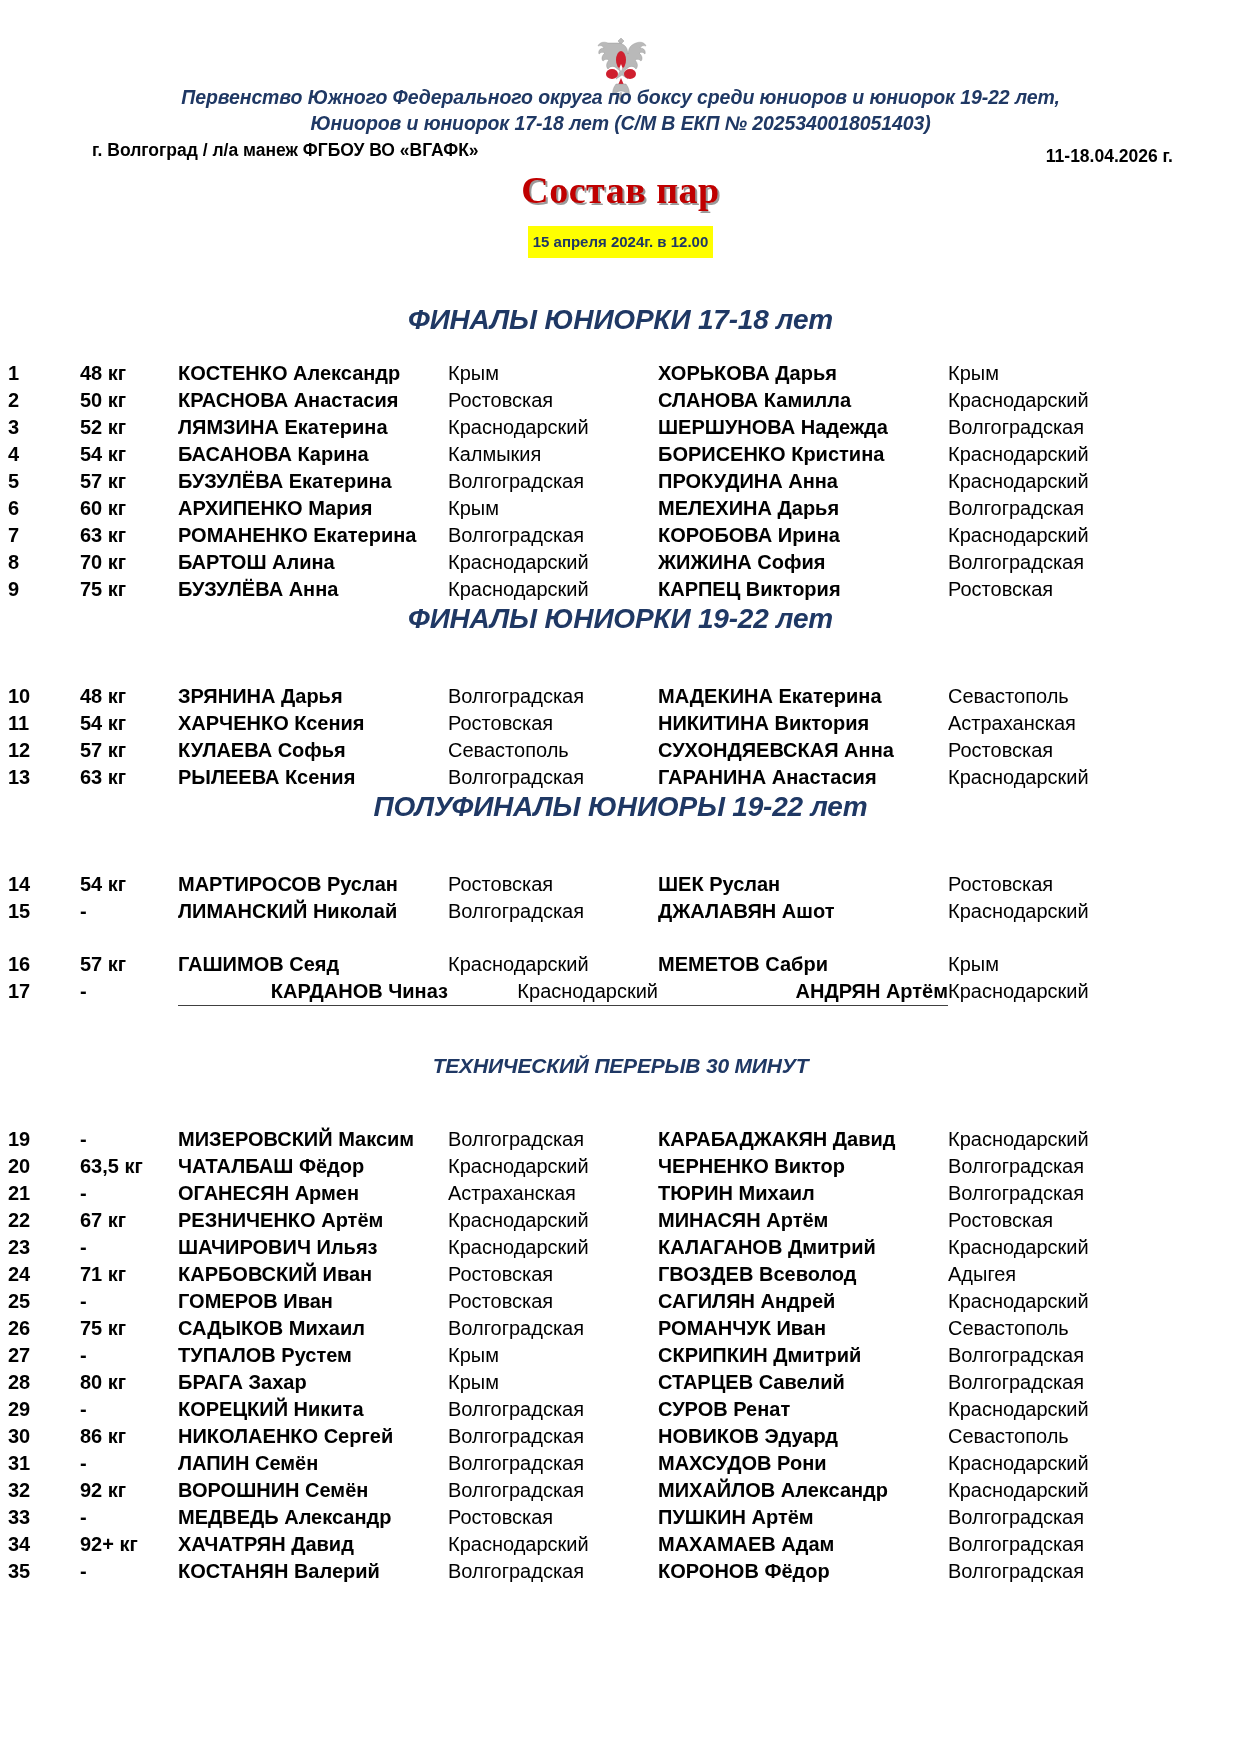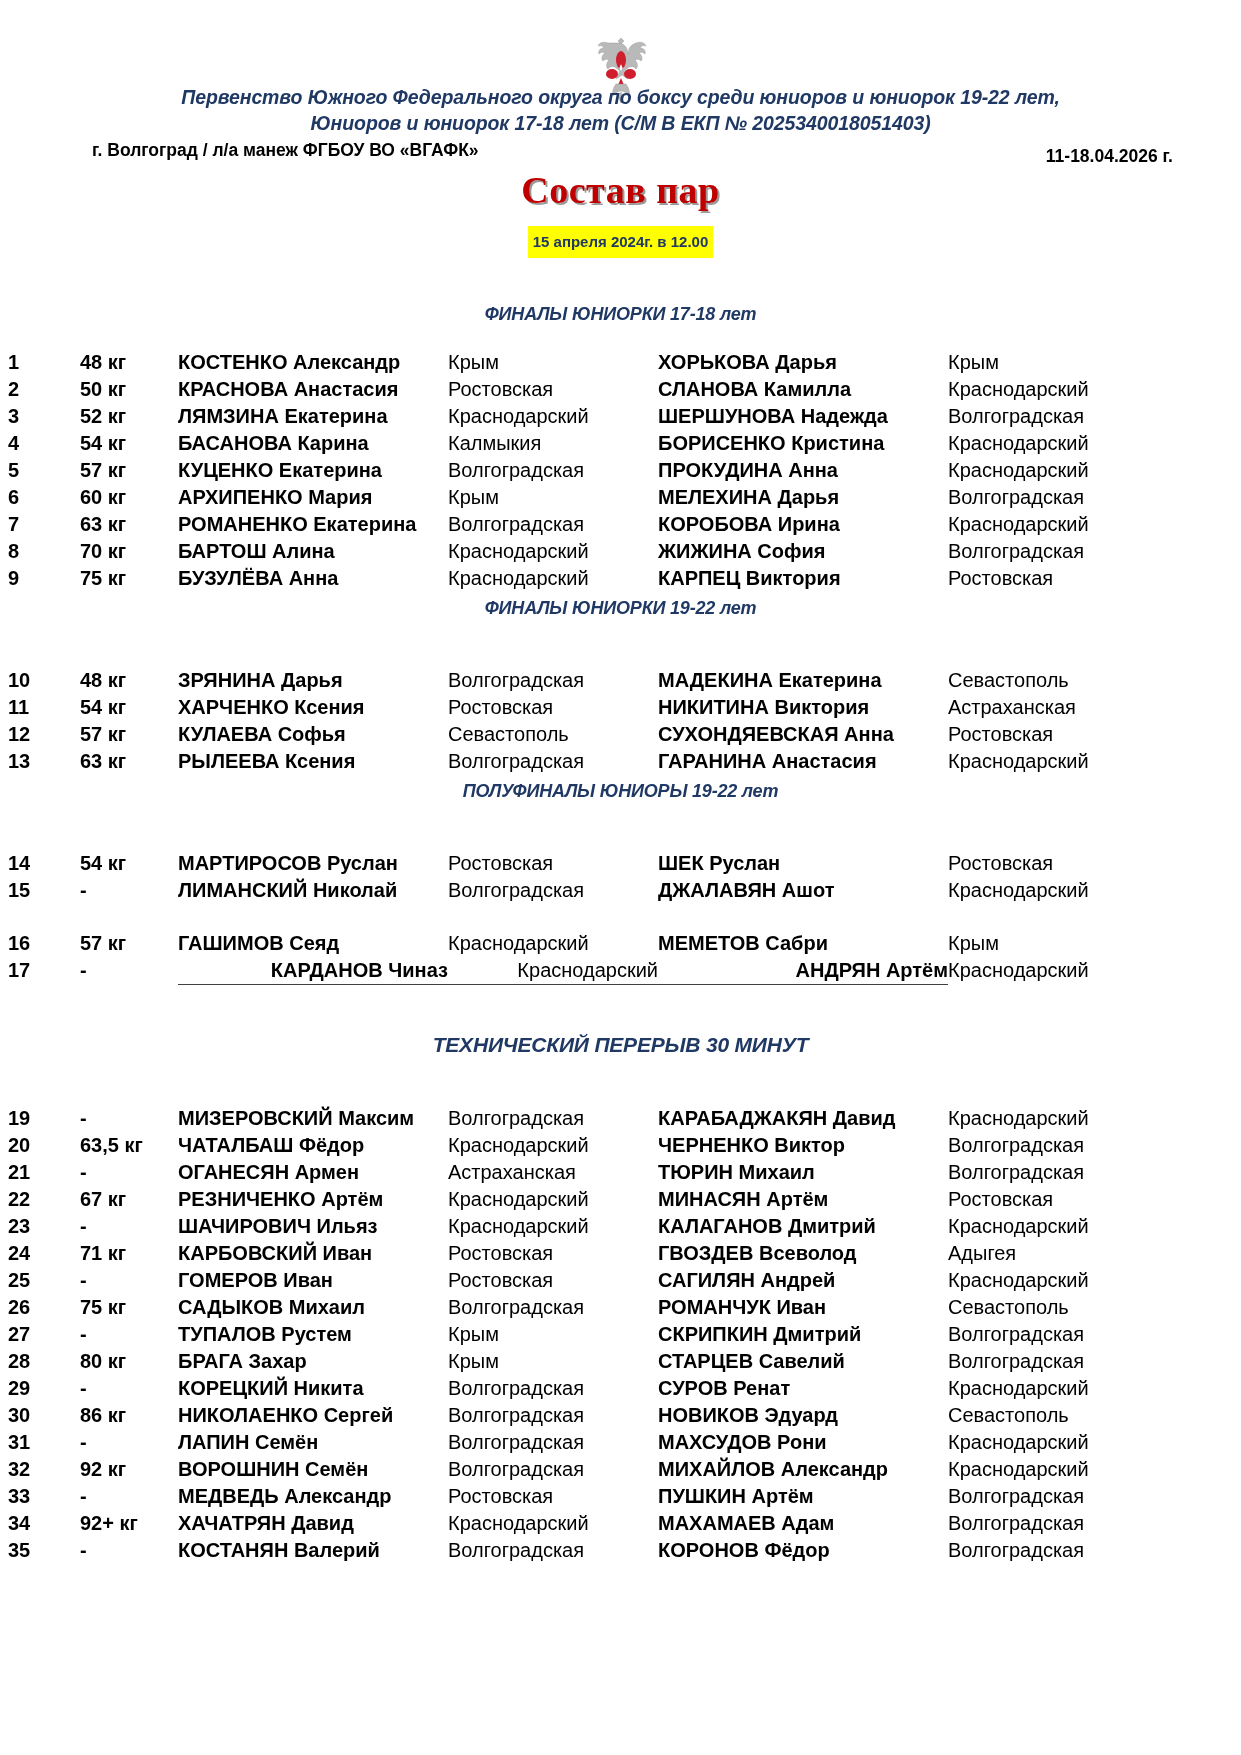--- a/index.html
+++ b/index.html
@@ -100,26 +100,26 @@
     font-size: 15px;
     padding: 2px 5px;
     line-height: 28px;
   }
 
   
   .section-head {
     text-align: center;
     font-weight: bold;
     font-style: italic;
-    font-size: 18px;
+    font-size: 28px;
     color: #1F3864;
     letter-spacing: -0.2px;
   }
   .section-head.sh-first { margin-top: 46px; }
-  .section-head.sh-mid   { margin-top: 6px; }
+  .section-head.sh-mid   { }
   .section-head.sh-break { margin-top: 48px; font-size: 21px; }
 
   
   table.bouts {
     border-collapse: collapse;
     width: 1241px;
     table-layout: fixed;
   }
   table.bouts td {
     padding: 0;
@@ -254,21 +254,21 @@
           <td class="num">4</td>
           <td class="weight">54 кг</td>
           <td class="boxer">БАСАНОВА Карина</td>
           <td class="region redreg">Калмыкия</td>
           <td class="boxer">БОРИСЕНКО Кристина</td>
           <td class="region">Краснодарский</td>
         </tr>
         <tr>
           <td class="num">5</td>
           <td class="weight">57 кг</td>
-          <td class="boxer">КУЦЕНКО Екатерина</td>
+          <td class="boxer">БУЗУЛЁВА Екатерина</td>
           <td class="region redreg">Волгоградская</td>
           <td class="boxer">ПРОКУДИНА Анна</td>
           <td class="region">Краснодарский</td>
         </tr>
         <tr>
           <td class="num">6</td>
           <td class="weight">60 кг</td>
           <td class="boxer">АРХИПЕНКО Мария</td>
           <td class="region redreg">Крым</td>
           <td class="boxer">МЕЛЕХИНА Дарья</td>

